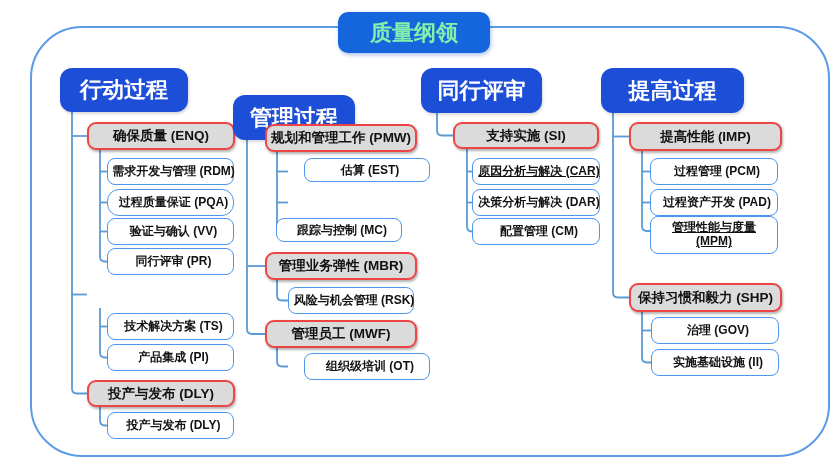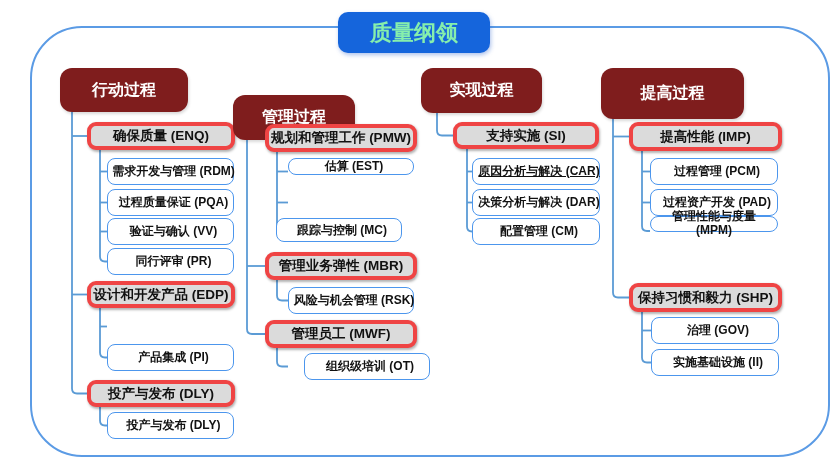--- a/index.html
+++ b/index.html
@@ -13,26 +13,26 @@
     border:2px solid #5B9BE5;border-radius:52px;background:#fff;
   }
   .connectors{position:absolute;left:0;top:0;width:839px;height:469px;}
   .title-box{
     position:absolute;left:338px;top:12px;width:152px;height:41px;
     background:#1565DC;border-radius:10px;color:#86efac;font-size:22px;
     display:flex;align-items:center;justify-content:center;white-space:nowrap;
     box-shadow:1px 2px 4px rgba(21,80,200,.35);z-index:3;
   }
   .hdr{
-    position:absolute;background:#7f1d1d;border-radius:12px;color:#fff;
-    font-size:16px;display:flex;align-items:center;justify-content:center;
+    position:absolute;background:#1d4ed8;border-radius:12px;color:#fff;
+    font-size:22px;display:flex;align-items:center;justify-content:center;
     white-space:nowrap;box-shadow:1px 2px 3px rgba(0,0,0,.15);z-index:2;
   }
   .gray{
-    position:absolute;background:#DBDBDB;border:4px solid #ef4444;border-radius:9px;
+    position:absolute;background:#DBDBDB;border:2px solid #ef4444;border-radius:9px;
     font-size:13.5px;display:flex;align-items:center;justify-content:center;
     white-space:nowrap;box-shadow:1px 1.5px 2.5px rgba(0,0,0,.3);z-index:2;box-sizing:border-box;
   }
   .white{
     position:absolute;background:#fff;border:1.5px solid #4C96ED;border-radius:8px;
     font-size:12px;display:flex;align-items:center;justify-content:center;
     white-space:nowrap;z-index:2;box-sizing:border-box;padding-left:6px;
   }
   .white.wrap{white-space:normal;text-align:center;line-height:1.15;padding:0 4px;}
 </style>
@@ -77,45 +77,45 @@
       <path d="M642 202.5 H650"></path>
     <path d="M642 312 V357.5 Q642 362.5 647 362.5 H651"></path>
     <path d="M642 330.5 H651"></path>
   </svg>
 
   <div class="title-box">质量纲领</div>
 
   <div class="hdr" style="left:60px;top:68px;width:128px;height:44px;">行动过程</div>
   <div class="gray" style="left:87px;top:122px;width:148px;height:28px;">确保质量 (ENQ)</div>
   <div class="white" style="left:107px;top:158px;width:127px;height:27px;">需求开发与管理 (RDM)</div>
-  <div class="white" style="left:107px;top:189px;width:127px;height:27px;">过程质量保证 (PQA)</div>
+  <div class="white" style="left:107px;top:189px;width:127px;height:27px;border-radius:12px;">过程质量保证 (PQA)</div>
   <div class="white" style="left:107px;top:218px;width:127px;height:27px;">验证与确认 (VV)</div>
   <div class="white" style="left:107px;top:248px;width:127px;height:27px;">同行评审 (PR)</div>
-  <div class="gray" style="left:87px;top:281px;width:148px;height:27px;">设计和开发产品 (EDP)</div>
+  <div class="white" style="left:107px;top:313px;width:127px;height:27px;">技术解决方案 (TS)</div>
   <div class="white" style="left:107px;top:344px;width:127px;height:27px;">产品集成 (PI)</div>
   <div class="gray" style="left:87px;top:380px;width:148px;height:27px;">投产与发布 (DLY)</div>
   <div class="white" style="left:107px;top:412px;width:127px;height:27px;">投产与发布 (DLY)</div>
 
   <div class="hdr" style="left:233px;top:68px;width:122px;height:45px;margin-top:27px;">管理过程</div>
   <div class="gray" style="left:265px;top:124px;width:152px;height:28px;">规划和管理工作 (PMW)</div>
-  <div class="white" style="left:288px;top:158px;width:126px;height:17px;">估算 (EST)</div>
+  <div class="white" style="left:304px;top:158px;width:126px;height:24px;">估算 (EST)</div>
   <div class="white" style="left:276px;top:218px;width:126px;height:24px;">跟踪与控制 (MC)</div>
   <div class="gray" style="left:265px;top:252px;width:152px;height:28px;">管理业务弹性 (MBR)</div>
   <div class="white" style="left:288px;top:287px;width:126px;height:27px;">风险与机会管理 (RSK)</div>
   <div class="gray" style="left:265px;top:320px;width:152px;height:28px;">管理员工 (MWF)</div>
   <div class="white" style="left:288px;top:353px;width:126px;height:27px;margin-left:16px;">组织级培训 (OT)</div>
 
-  <div class="hdr" style="left:421px;top:68px;width:121px;height:45px;">实现过程</div>
+  <div class="hdr" style="left:421px;top:68px;width:121px;height:45px;">同行评审</div>
   <div class="gray" style="left:453px;top:122px;width:146px;height:27px;">支持实施 (SI)</div>
   <div class="white" style="left:472px;top:158px;width:128px;height:27px;text-decoration:underline;">原因分析与解决 (CAR)</div>
   <div class="white" style="left:472px;top:218px;width:128px;height:27px;">配置管理 (CM)</div>
   <div class="white" style="left:472px;top:189px;width:128px;height:27px;">决策分析与解决 (DAR)</div>
 
-  <div class="hdr" style="left:601px;top:68px;width:143px;height:51px;">提高过程</div>
+  <div class="hdr" style="left:601px;top:68px;width:143px;height:45px;">提高过程</div>
   <div class="gray" style="left:629px;top:122px;width:153px;height:29px;">提高性能 (IMP)</div>
   <div class="white" style="left:650px;top:158px;width:128px;height:27px;">过程管理 (PCM)</div>
   <div class="white" style="left:650px;top:189px;width:128px;height:27px;">过程资产开发 (PAD)</div>
-  <div class="white wrap" style="left:650px;top:216px;width:128px;height:16px;">管理性能与度量 (MPM)</div>
+  <div class="white wrap" style="left:650px;top:216px;width:128px;height:38px;text-decoration:underline;">管理性能与度量 (MPM)</div>
   <div class="gray" style="left:629px;top:283px;width:153px;height:29px;">保持习惯和毅力 (SHP)</div>
   <div class="white" style="left:651px;top:317px;width:128px;height:27px;">治理 (GOV)</div>
   <div class="white" style="left:651px;top:349px;width:128px;height:27px;">实施基础设施 (II)</div>
 
 </div>
 
 </body></html>

